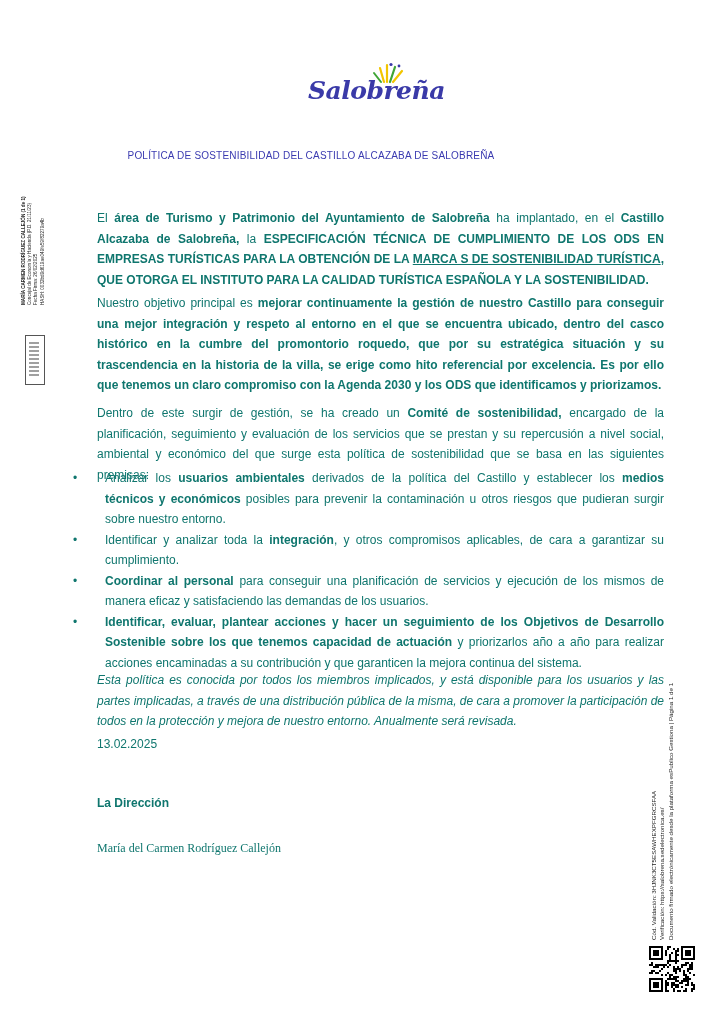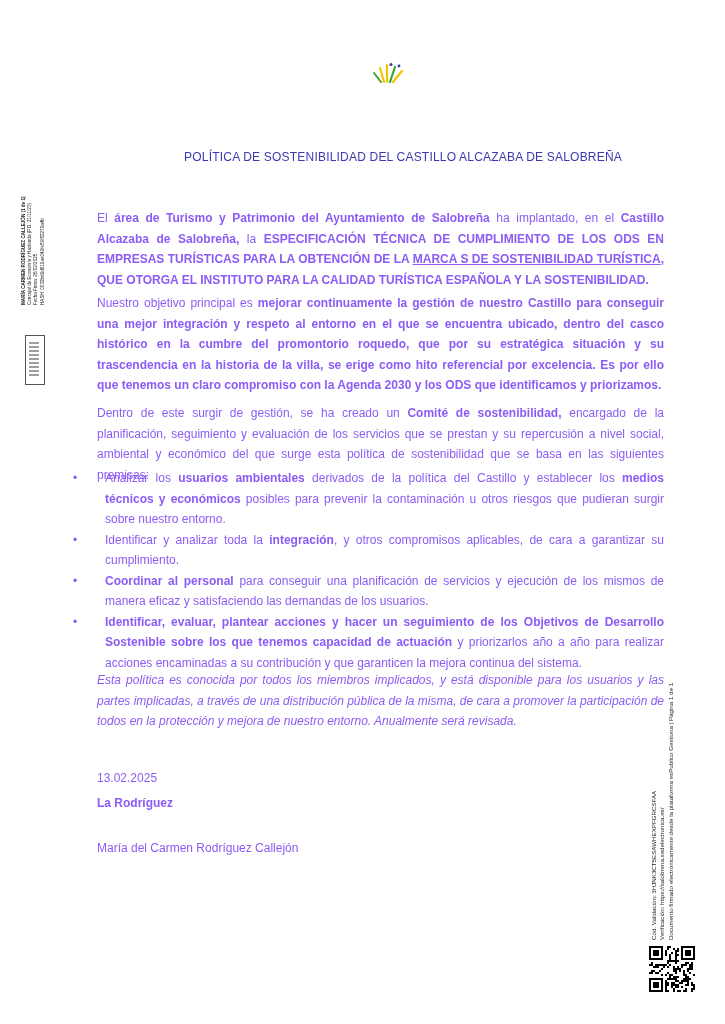--- a/index.html
+++ b/index.html
@@ -4,33 +4,33 @@
 <style>
   html, body { margin: 0; padding: 0; background: #ffffff; }
   body { width: 725px; height: 1024px; position: relative; overflow: hidden;
          font-family: "Liberation Sans", sans-serif; color: #111; }
 
   .logo { position: absolute; left: 300px; top: 62px; width: 130px; height: 52px; }
   .logo-text { position: absolute; left: 8px; top: 14px; font-family: "DejaVu Serif", serif;
                font-style: italic; font-weight: bold; font-size: 25px; color: #3a3aa8; letter-spacing: -0.5px; }
   .logo-sun { position: absolute; left: 70px; top: 0; width: 40px; height: 22px; }
 
-  .title { position: absolute; left: 0; width: 622px; top: 150px; text-align: right;
-           font-size: 12px; color: #3a3ab0; letter-spacing: 0.2px; }
+  .title { position: absolute; left: 0; width: 622px; top: 150px; text-align: center;
+           font-size: 10px; color: #3a3ab0; letter-spacing: 0.2px; }
 
   .body-text { position: absolute; left: 97px; width: 567px; font-size: 12px; line-height: 20.5px;
-               text-align: justify; font-family: "Liberation Sans", sans-serif; color: #8b5cf6; }
+               text-align: justify; font-family: "Liberation Sans", sans-serif; color: #0f766e; }
   .p1 { top: 208px; }
   .p2 { top: 293px; }
   .p3 { top: 403px; }
   .list { top: 468px; }
   .p4 { top: 670px; font-style: italic; }
-  .date { top: 768px; }
+  .date { top: 734px; }
   .dir { top: 793px; font-weight: bold; }
-  .name { top: 838px; }
+  .name { top: 838px; font-family: Liberation Serif, serif; }
 
   .body-text b { font-weight: bold; }
   .body-text u { text-decoration: underline; }
 
   .bullet-item { position: relative; padding-left: 8px; margin-bottom: 0; }
   .bullet { position: absolute; left: -24px; top: 0; font-size: 12px; }
 
   .side-left { position: absolute; left: 21px; top: 195px; width: 26px; height: 200px; }
   .side-left-text { position: absolute; left: 0; top: 0; transform-origin: left top;
                     transform: translate(0, 110px) rotate(-90deg); width: 110px;
@@ -54,20 +54,21 @@
     <g stroke-linecap="round">
       <line x1="14" y1="20" x2="10" y2="6" stroke="#f2c500" stroke-width="2.2"></line>
       <line x1="17" y1="20" x2="17" y2="3" stroke="#f2c500" stroke-width="2.2"></line>
       <line x1="20" y1="20" x2="25" y2="5" stroke="#3fa535" stroke-width="2.2"></line>
       <line x1="23" y1="20" x2="32" y2="9" stroke="#f2c500" stroke-width="2.2"></line>
       <line x1="11" y1="20" x2="4" y2="11" stroke="#3fa535" stroke-width="2"></line>
       <circle cx="21" cy="2.5" r="1.6" fill="#3a3aa8"></circle>
       <circle cx="29" cy="4" r="1.4" fill="#3a3aa8"></circle>
     </g>
   </svg>
+  <span class="logo-text">Salobreña</span>
 </div>
 
 <div class="title">POLÍTICA DE SOSTENIBILIDAD DEL CASTILLO ALCAZABA DE SALOBREÑA</div>
 
 <div class="body-text p1">
   <span>El </span><b>área de Turismo y Patrimonio del Ayuntamiento de Salobreña</b><span> ha implantado, en el </span><b>Castillo Alcazaba de Salobreña,</b><span> la </span><b>ESPECIFICACIÓN TÉCNICA DE CUMPLIMIENTO DE LOS ODS EN EMPRESAS TURÍSTICAS PARA LA OBTENCIÓN DE LA </b><b><u>MARCA S DE SOSTENIBILIDAD TURÍSTICA</u></b><b>, QUE OTORGA EL INSTITUTO PARA LA CALIDAD TURÍSTICA ESPAÑOLA Y LA SOSTENIBILIDAD.</b>
 </div>
 
 <div class="body-text p2">
   <span>Nuestro objetivo principal es </span><b>mejorar continuamente la gestión de nuestro Castillo para conseguir una mejor integración y respeto al entorno en el que se encuentra ubicado, dentro del casco histórico en la cumbre del promontorio roquedo, que por su estratégica situación y su trascendencia en la historia de la villa, se erige como hito referencial por excelencia. Es por ello que tenemos un claro compromiso con la Agenda 2030 y los ODS que identificamos y priorizamos.</b>
@@ -93,21 +94,21 @@
   <div class="bullet-item">
     <span class="bullet">•</span>
     <b>Identificar, evaluar, plantear acciones y hacer un seguimiento de los Objetivos de Desarrollo Sostenible sobre los que tenemos capacidad de actuación</b><span> y priorizarlos año a año para realizar acciones encaminadas a su contribución y que garanticen la mejora continua del sistema.</span>
   </div>
 </div>
 
 <div class="body-text p4">Esta política es conocida por todos los miembros implicados, y está disponible para los usuarios y las partes implicadas, a través de una distribución pública de la misma, de cara a promover la participación de todos en la protección y mejora de nuestro entorno. Anualmente será revisada.</div>
 
 <div class="body-text date">13.02.2025</div>
 
-<div class="body-text dir">La Rodríguez</div>
+<div class="body-text dir">La Dirección</div>
 <div class="body-text name">María del Carmen Rodríguez Callejón</div>
 
 <div class="side-left">
   <div class="side-left-text">
     <div style="font-weight:bold;">MARÍA CARMEN RODRÍGUEZ CALLEJÓN (1 de 1)</div>
     <div>Concejal de Economía y Hacienda (P.D. 21/11/23)</div>
     <div>Fecha Firma: 26/02/2025</div>
     <div>HASH: 0032bd9d619ae049fe59f82279a4b</div>
   </div>
   <div class="side-stamp">

